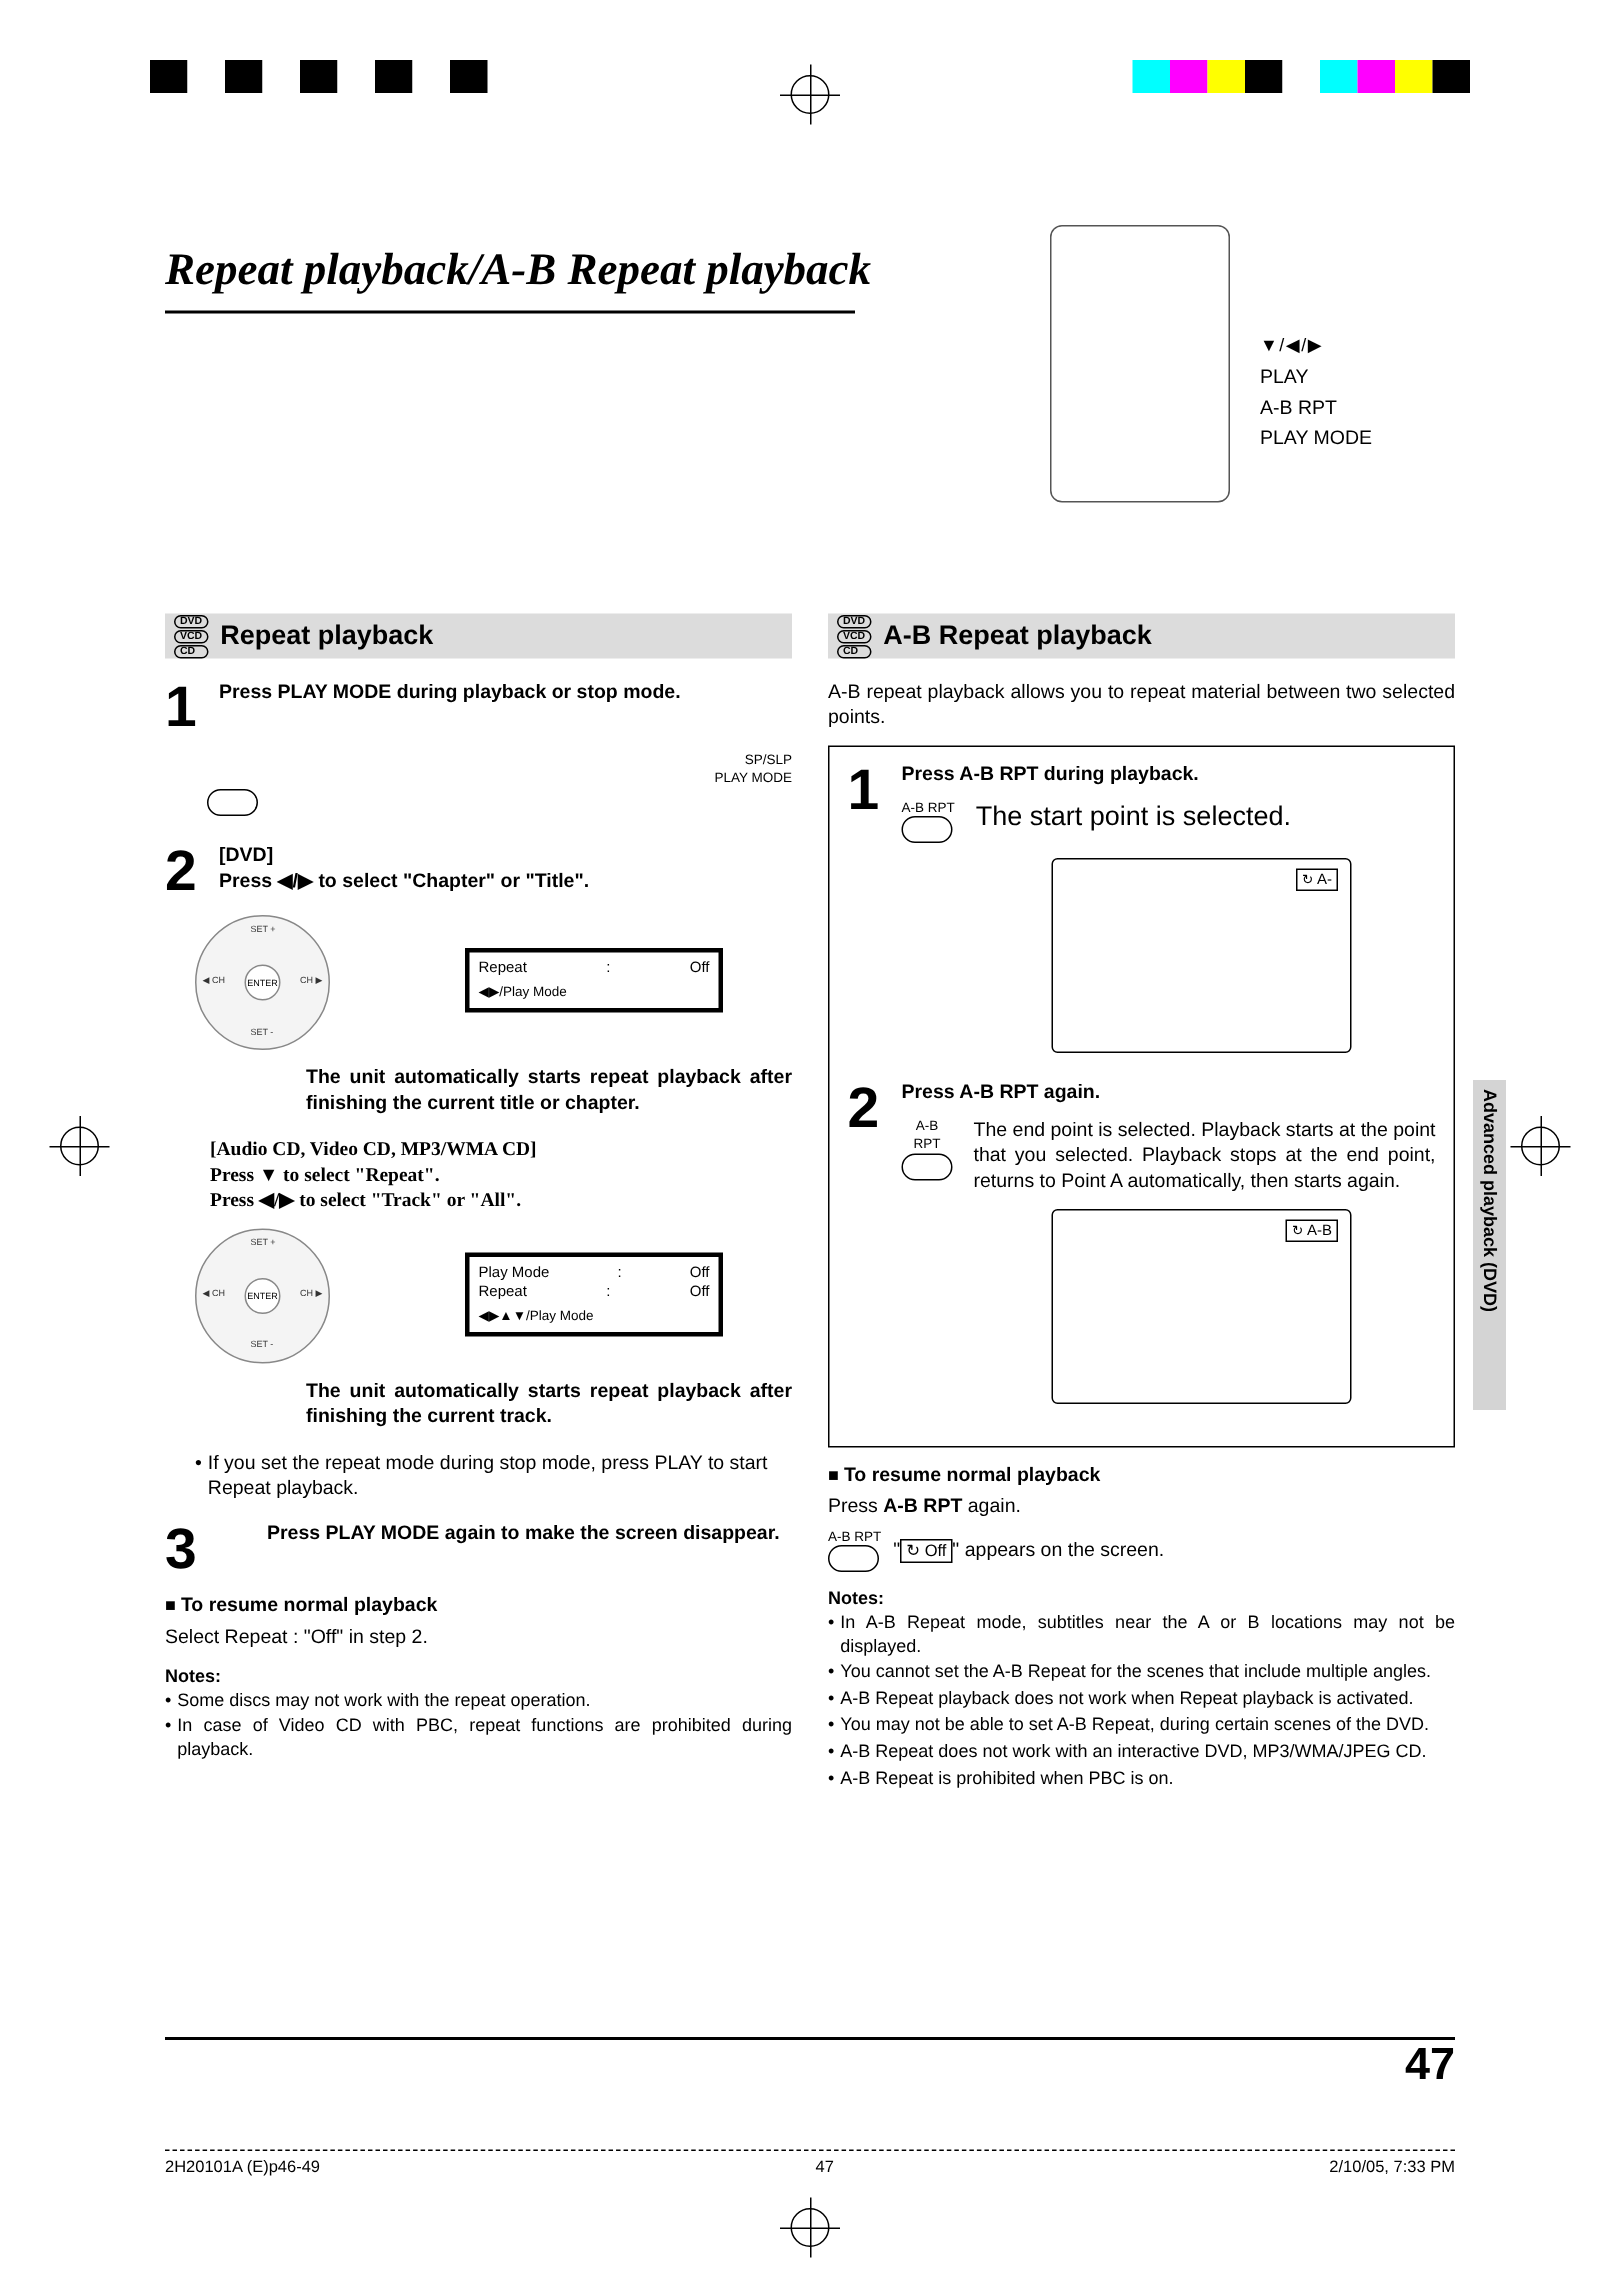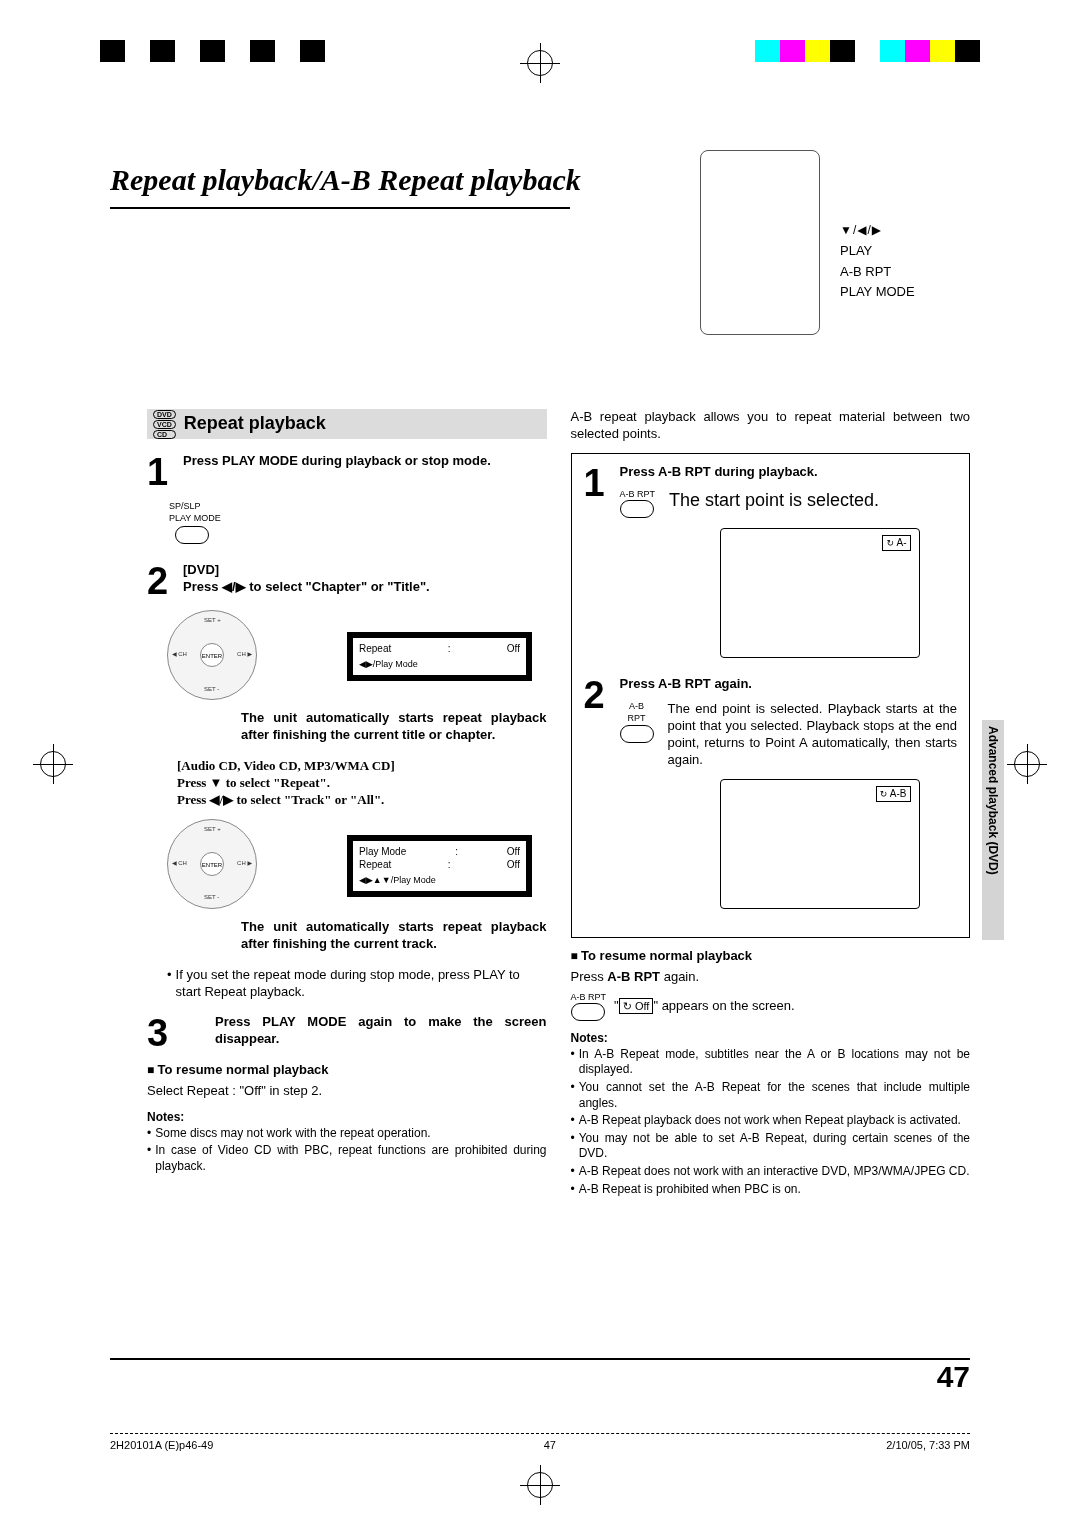--- a/index.html
+++ b/index.html
@@ -49,21 +49,21 @@
     position: absolute; right: 150px; top: -10px; width: 120px; height: 185px;
     border:1.5px solid #555; border-radius:8px;
   }
   .remote-labels {
     position:absolute; right:0px; top:60px; font-size:13px; line-height:1.6;
     width:130px;
   }
   .remote-line { display:block; }
   .tri-label::before { content:"▼/◀/▶"; font-size:12px; letter-spacing:1px;}
 
-  .cols { display:flex; gap:24px; margin-top:200px;margin-left:37px; }
+  .cols { display:flex; gap:24px; margin-top:200px; }
   .col { flex:1; min-width:0; }
 
   .section-bar {
     background:#dcdcdc;
     height:30px;
     display:flex;
     align-items:center;
     gap:8px;
     padding-left:6px;
     font-weight:bold;
@@ -71,33 +71,33 @@
     margin-bottom:14px;
   }
   .disc-icons { display:flex; flex-direction:column; gap:1px; }
   .disc-pill { border:1px solid #000; border-radius:6px; font-size:7px; padding:0 3px; line-height:1; }
 
   .step { display:flex; gap:8px; margin-bottom:10px; }
   .step-num { font-size:38px; font-weight:bold; line-height:1; width:28px; }
   .step-body { flex:1; font-size:13px; }
   .bold { font-weight:bold; }
 
-  .btn-cap { text-align:left; font-size:9px; margin:6px 0 2px 22px; }
+  .btn-cap { text-align:right; font-size:9px; margin:6px 0 2px 22px; }
   .remote-btn { width:34px; height:18px; border:1.5px solid #000; border-radius:9px; margin-left:28px; background:#fff;}
 
   .nav-circle {
     width:90px; height:90px; border:1px solid #888; border-radius:50%;
     margin:10px 0 10px 20px; position:relative; background:#f4f4f4;
   }
   .nav-circle .center { position:absolute; left:50%; top:50%; width:24px; height:24px; transform:translate(-50%,-50%); border:1px solid #888; border-radius:50%; background:#fff; font-size:6px; text-align:center; line-height:24px;}
   .nav-circle .lbl { position:absolute; font-size:6px; color:#333;}
 
   .osd-box {
     position:absolute; left:200px;
-    width:185px; border:6px solid #000000; font-size:10px; padding:4px 6px;
+    width:172px; border:3px solid #000000; font-size:10px; padding:4px 6px;
   }
   .osd-row { display:flex; justify-content:space-between; }
 
   .inset-para { margin-left:94px; font-size:13px; text-align:justify; margin-bottom:14px;font-weight:bold;}
 
   .bullet-line { font-size:13px; display:flex; gap:4px; margin-bottom:2px;}
   .bullet-line::before { content:"•"; }
 
   .sub-head { font-weight:bold; font-size:13px; margin-top:10px; margin-bottom:4px;}
   .sub-head::before { content:"■ "; font-size:12px;}
@@ -296,20 +296,28 @@
         <li>
             <span>Some discs may not work with the repeat operation.</span>
           </li>
         <li>
             <span>In case of Video CD with PBC, repeat functions are prohibited during playback.</span>
           </li>
       </ul>
     </div>
 
     <div class="col">
+      <div class="section-bar">
+        <div class="disc-icons">
+          <span class="disc-pill">DVD</span>
+          <span class="disc-pill">VCD</span>
+          <span class="disc-pill">CD</span>
+        </div>
+        <span>A-B Repeat playback</span>
+      </div>
 
       <div class="intro">A-B repeat playback allows you to repeat material between two selected points.</div>
 
       <div class="big-box">
         <div class="step">
           <div class="step-num">1</div>
           <div class="step-body">
             <div class="bold">Press A-B RPT during playback.</div>
             <div style="display:flex; gap:14px; align-items:flex-start; margin-top:8px;">
               <div>

